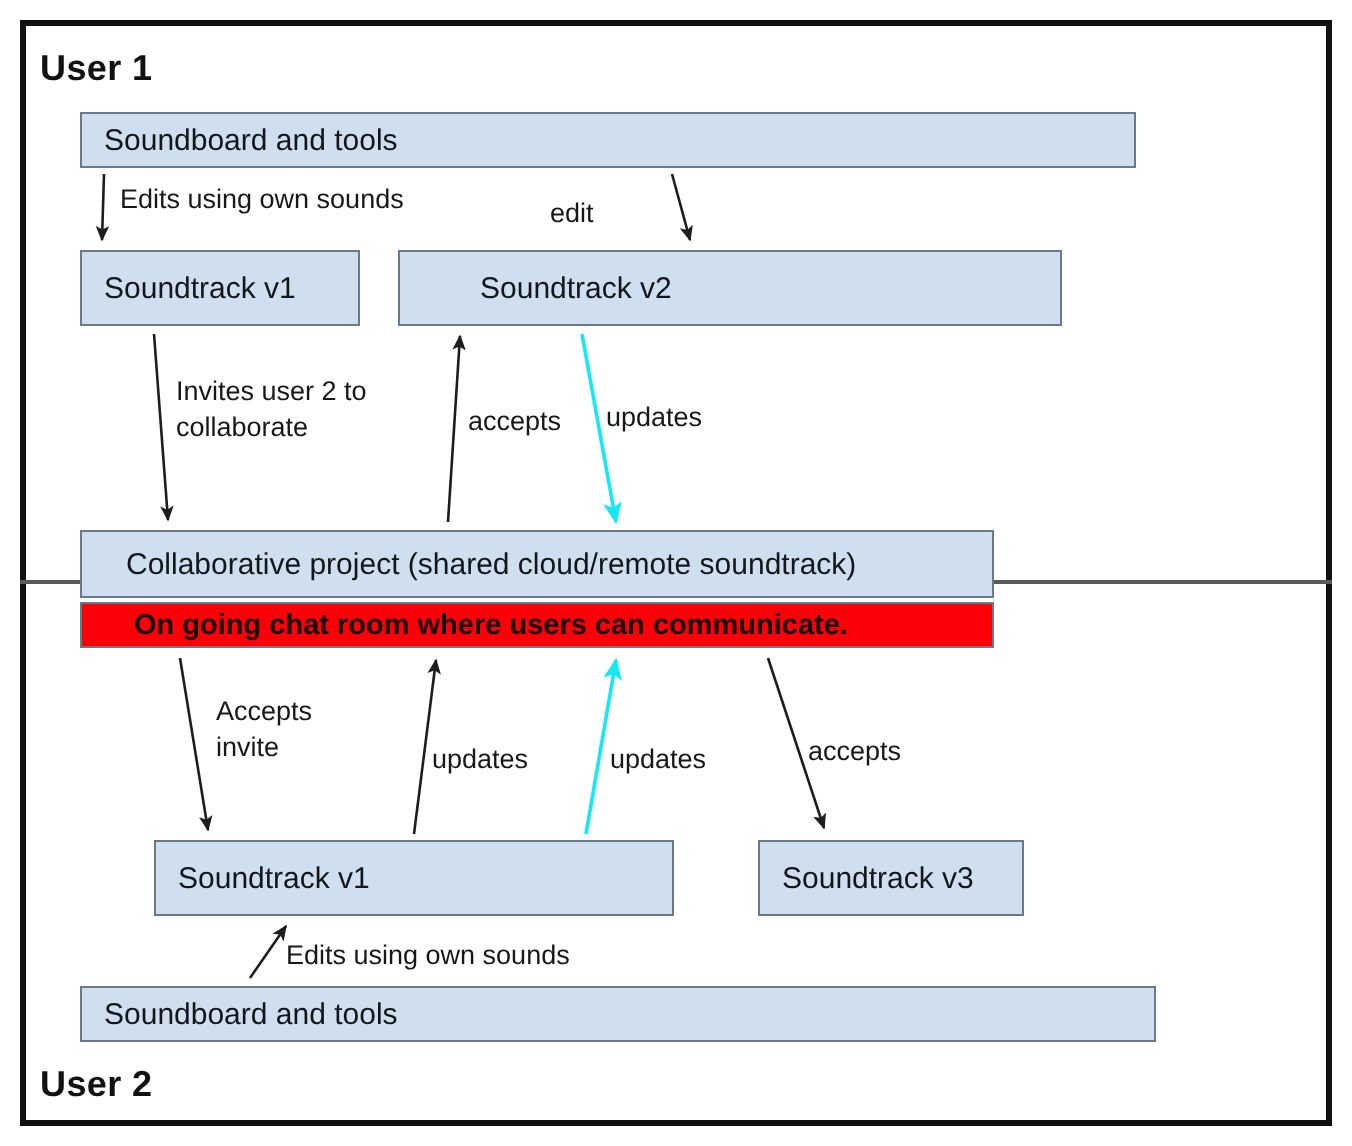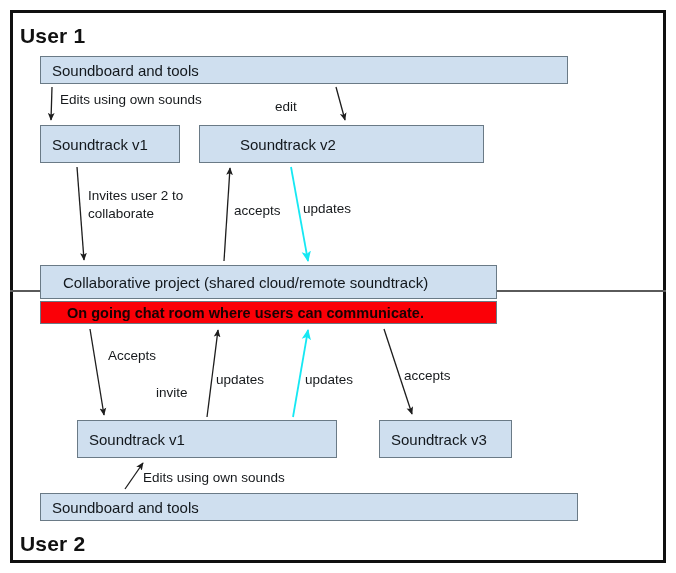--- a/index.html
+++ b/index.html
@@ -33,21 +33,21 @@
     position: absolute;
     left: 10px;
     top: 290px;
     width: 656px;
     height: 0;
     border-top: 2px solid #5a5a5a;
   }
   
   .lane-label {
     position: absolute;
-    font-size: 21px;
+    font-size: 18px;
     font-weight: bold;
     color: #111111;
     letter-spacing: 0.2px;
     white-space: nowrap;
   }
   #lane-label-user1 { left: 20px; top: 24px; }
   #lane-label-user2 { left: 20px; top: 532px; }
 
   
   .node {
@@ -97,21 +97,21 @@
 
   <div class="lane-divider"></div>
 
   <div class="lane-label" id="lane-label-user1">User 1</div>
   <div class="lane-label" id="lane-label-user2">User 2</div>
 
   <div class="node" style="left:40px; top:56px; width:528px; height:28px;">Soundboard and tools</div>
 
   <div class="node" style="left:40px; top:125px; width:140px; height:38px;">Soundtrack v1</div>
 
-  <div class="node" style="left:199px; top:125px; width:285px; height:38px;padding-left:40px;">Soundtrack v2</div>
+  <div class="node" style="left:199px; top:125px; width:332px; height:38px;padding-left:40px;">Soundtrack v2</div>
 
   <div class="node" style="left:40px; top:265px; width:457px; height:34px;padding-left:22px;">Collaborative project (shared cloud/remote soundtrack)</div>
 
   <div class="node alert" style="left:40px; top:301px; width:457px; height:23px;">On going chat room where users can communicate.</div>
 
   <div class="node" style="left:77px; top:420px; width:260px; height:38px;">Soundtrack v1</div>
 
   <div class="node" style="left:379px; top:420px; width:133px; height:38px;">Soundtrack v3</div>
 
   <div class="node" style="left:40px; top:493px; width:538px; height:28px;">Soundboard and tools</div>
@@ -152,21 +152,21 @@
   <div class="edge-label" style="left:275px; top:99px;text-align:right;">edit</div>
 
   <div class="edge-label" style="left:88px; top:188px;">Invites user 2 to</div>
   <div class="edge-label" style="left:88px; top:206px;">collaborate</div>
 
   <div class="edge-label" style="left:234px; top:203px;">accepts</div>
 
   <div class="edge-label" style="left:303px; top:201px;">updates</div>
 
   <div class="edge-label" style="left:108px; top:348px;">Accepts</div>
-  <div class="edge-label" style="left:108px; top:385px;margin-left:48px;">invite</div>
+  <div class="edge-label" style="left:108px; top:366px;">invite</div>
 
   <div class="edge-label" style="left:216px; top:372px;">updates</div>
 
   <div class="edge-label" style="left:305px; top:372px;">updates</div>
 
   <div class="edge-label" style="left:404px; top:368px;">accepts</div>
 
   <div class="edge-label" style="left:143px; top:470px;">Edits using own sounds</div>
 </div>
 

